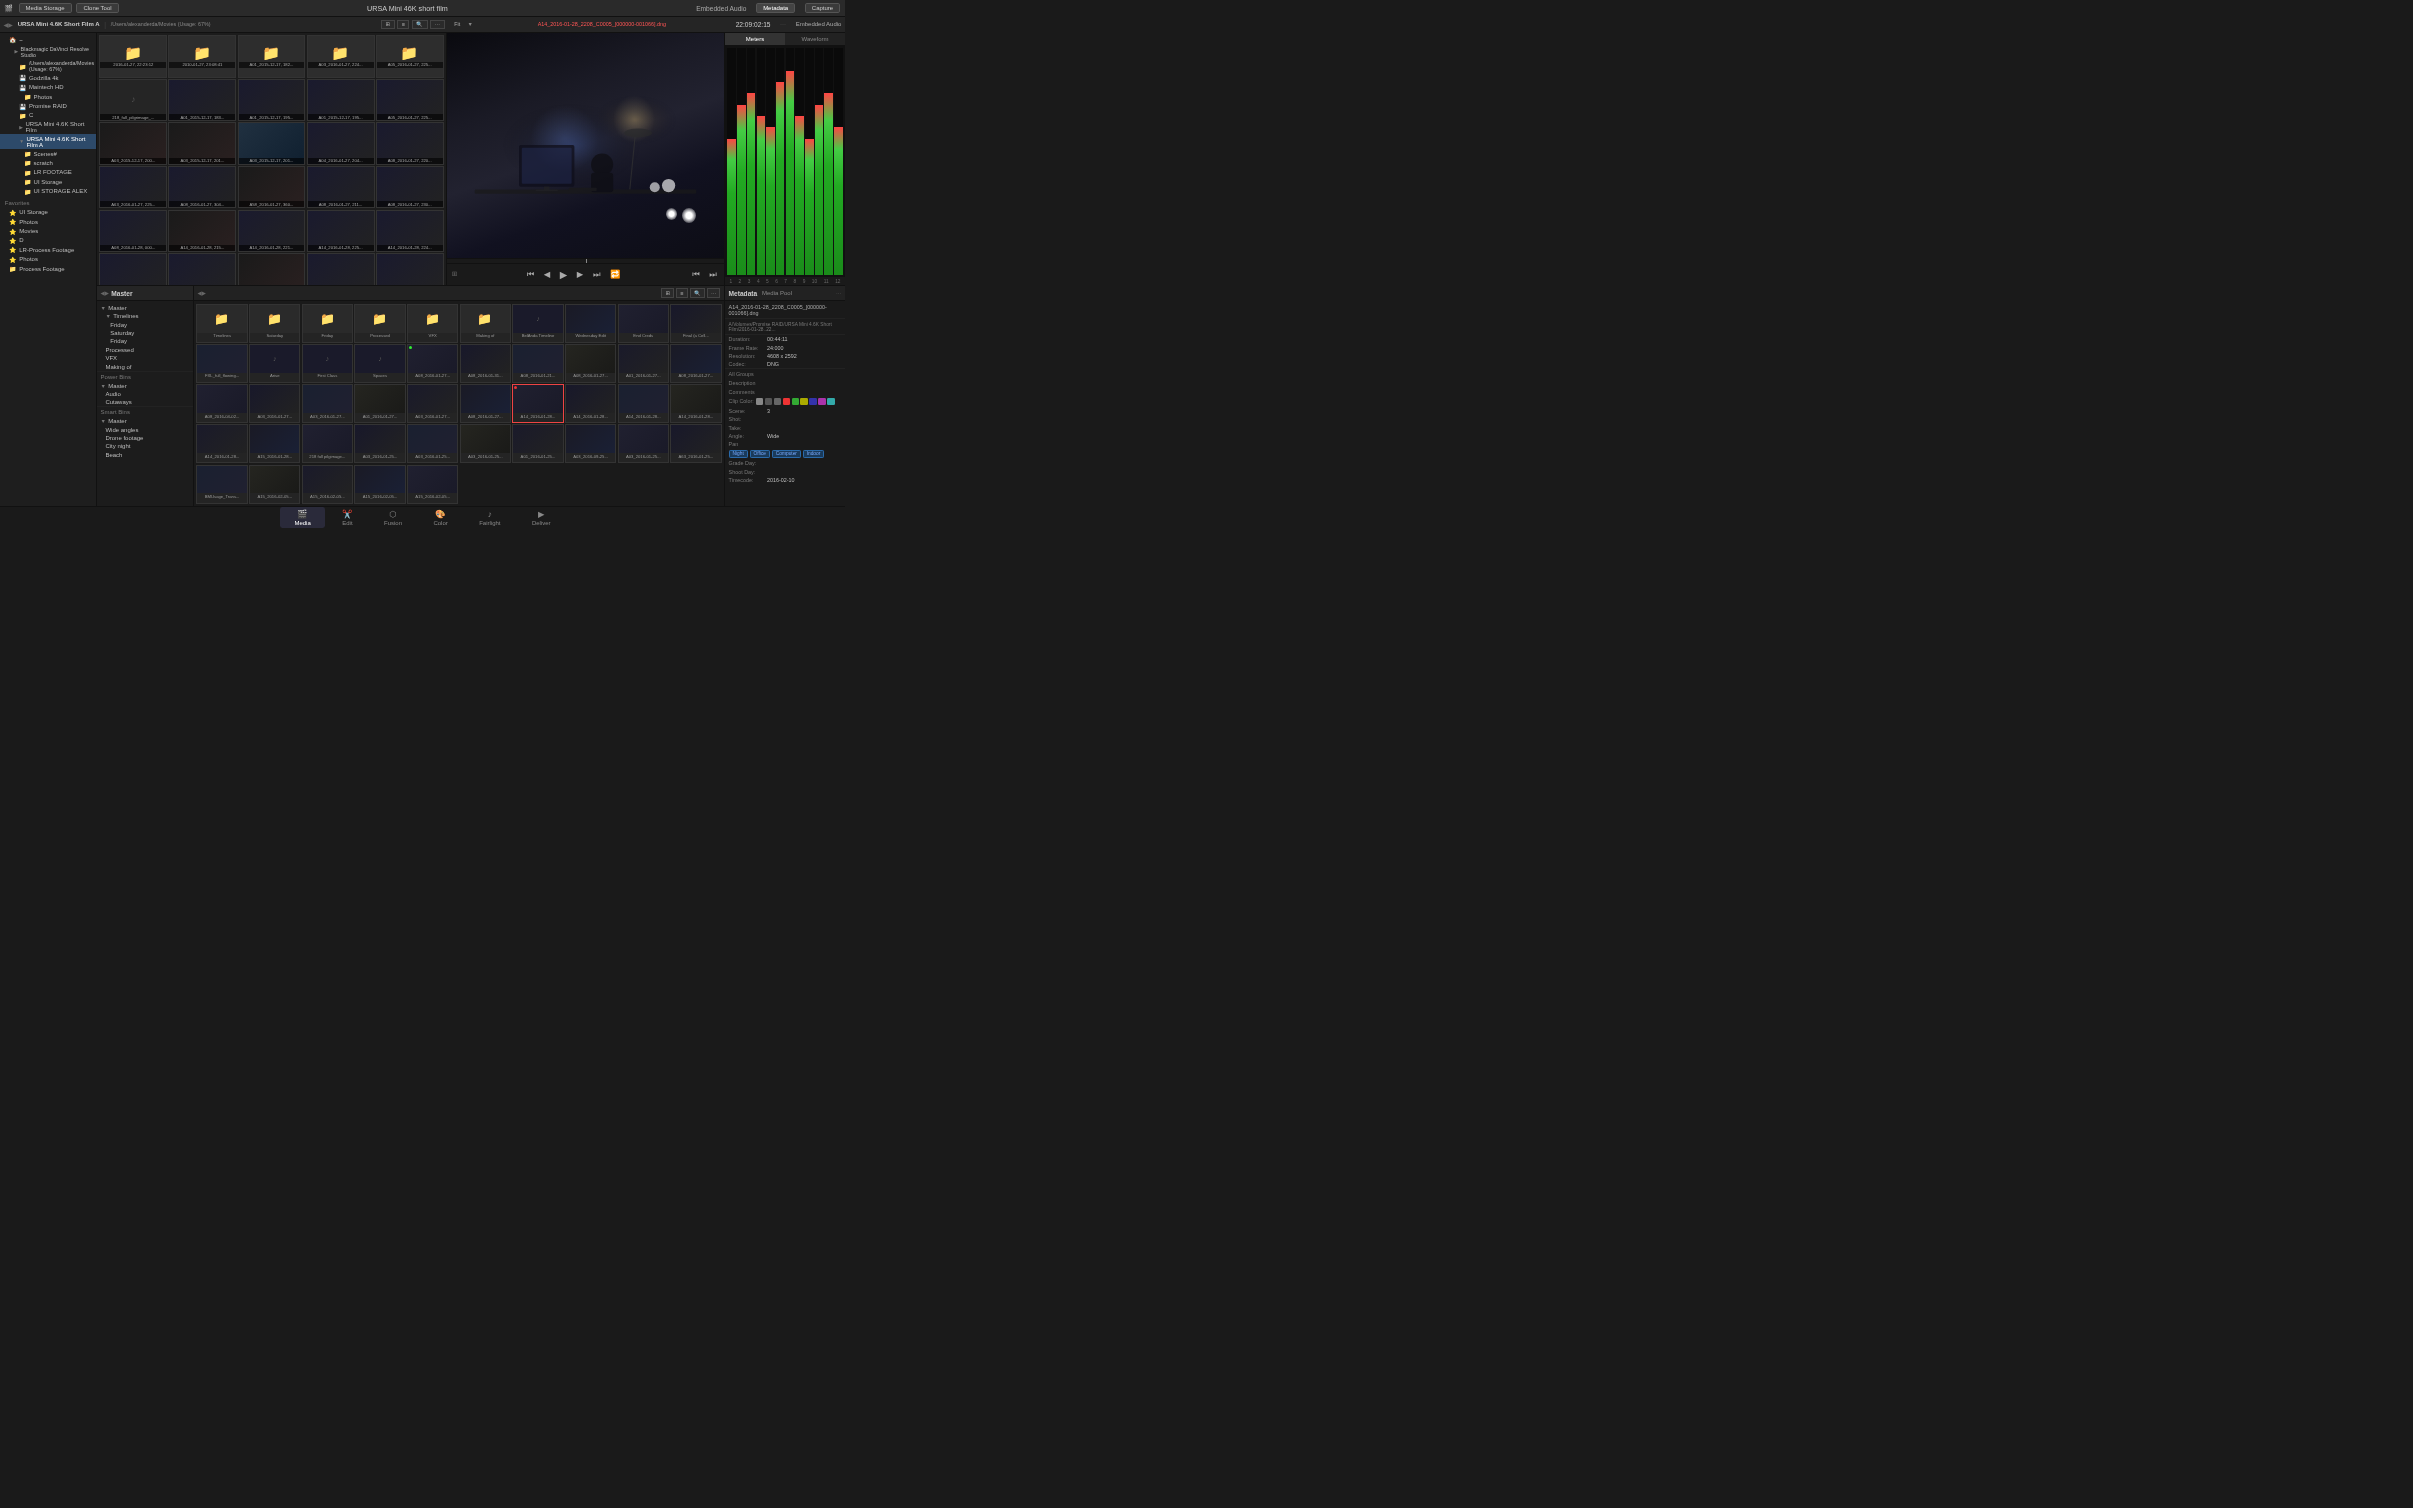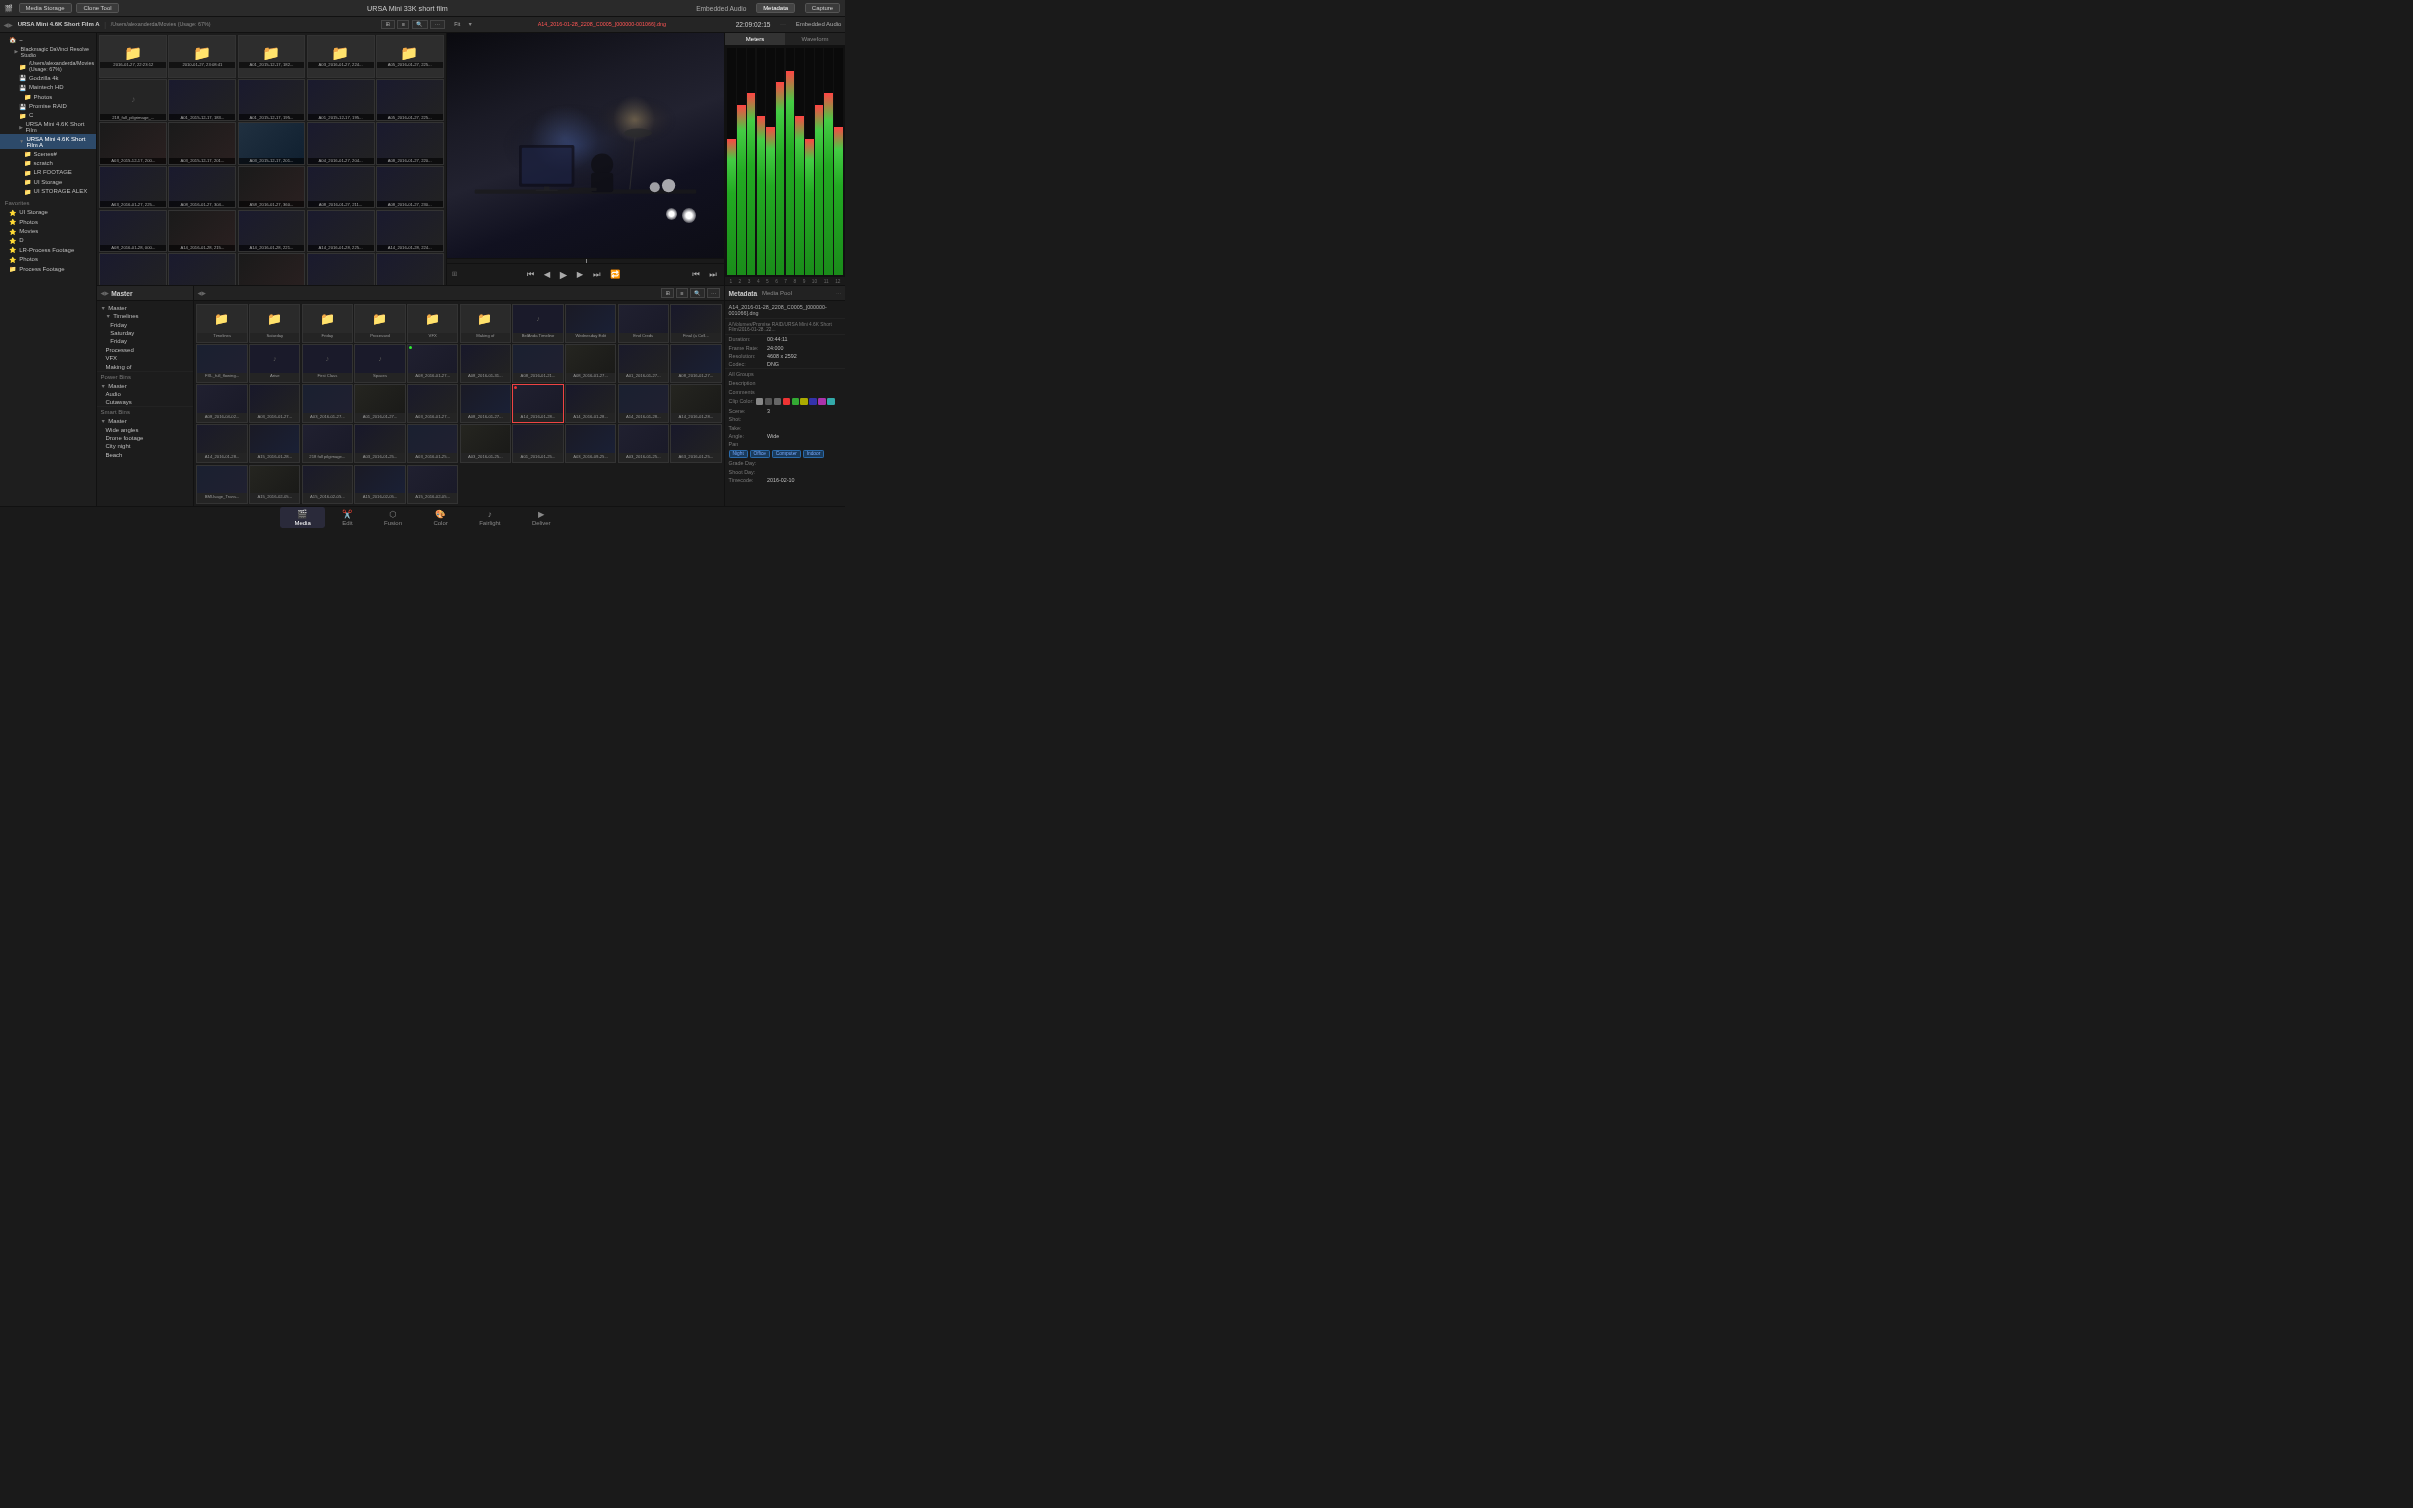--- a/index.html
+++ b/index.html
@@ -502,21 +502,21 @@
   </style>
 </head>
 <body>
 
 <div class="top-bar">
   <div class="top-bar-left">
     <span style="font-size:7.2px;">🎬</span>
     <button class="top-bar-btn">Media Storage</button>
     <button class="top-bar-btn">Clone Tool</button>
   </div>
-  <div class="top-bar-center">URSA Mini 33K short film</div>
+  <div class="top-bar-center">URSA Mini 46K short film</div>
   <div class="top-bar-right">
     <span>Embedded Audio</span>
     <button class="top-bar-btn active">Metadata</button>
     <button class="top-bar-btn">Capture</button>
   </div>
 </div>
 
 <div class="media-bar">
   <span style="color:#666;font-size:6px;">◀▶</span>
   <span style="color:#ccc;font-size:6px;font-weight:bold;">URSA Mini 4.6K Short Film A</span>

